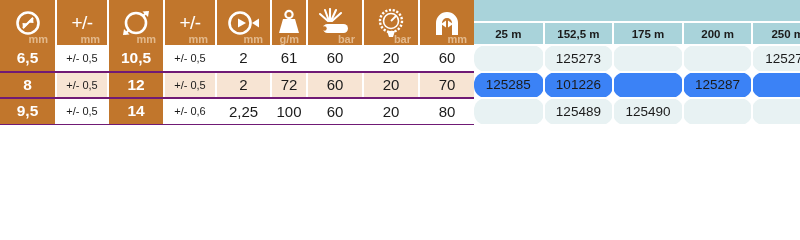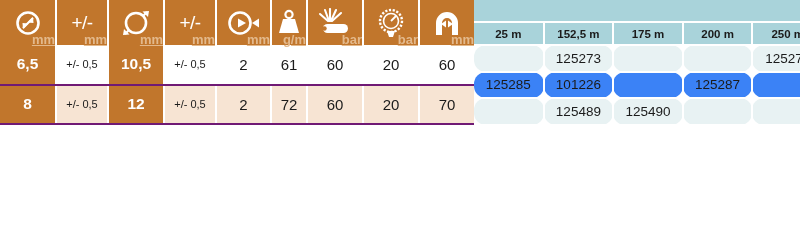--- a/index.html
+++ b/index.html
@@ -38,27 +38,26 @@
   .icon-box {
     width: 100%; height: 45px;
     display: flex;
     align-items: center;
     justify-content: center;
     position: relative;
   }
   .icon-box svg { display: block; }
   .unit {
     position: absolute;
-    right: 0; bottom: 1px;
-    font-size: 13px;
+    right: 7px; bottom: 1px;
+    font-size: 11px;
     color: #e3b98c;
     letter-spacing: 0px;
     line-height: 9px;
     font-family: "Liberation Sans", sans-serif;
-    text-decoration: underline;
   }
   .plusminus {
     color: #ffffff;
     font-size: 19px;
     font-weight: 400;
     letter-spacing: -0.5px;
     line-height: 45px;
   }
 
   
@@ -260,20 +259,31 @@
         <td class="cell tol">+/- 0,5</td>
         <td class="cell hl">12</td>
         <td class="cell tol">+/- 0,5</td>
         <td class="cell plain">2</td>
         <td class="cell plain">72</td>
         <td class="cell plain">60</td>
         <td class="cell plain">20</td>
         <td class="cell plain" style="border-right:none">70</td>
       </tr>
 
+      <tr class="row-odd">
+        <td class="cell hl">9,5</td>
+        <td class="cell tol">+/- 0,5</td>
+        <td class="cell hl">14</td>
+        <td class="cell tol">+/- 0,6</td>
+        <td class="cell plain">2,25</td>
+        <td class="cell plain">100</td>
+        <td class="cell plain">60</td>
+        <td class="cell plain">20</td>
+        <td class="cell plain" style="border-right:none">80</td>
+      </tr>
 
     </tbody>
   </table>
 
   <div class="art-wrap">
     <table class="art-table">
       <thead>
         <tr>
           <td class="art-topbar" colspan="5"></td>
         </tr>

